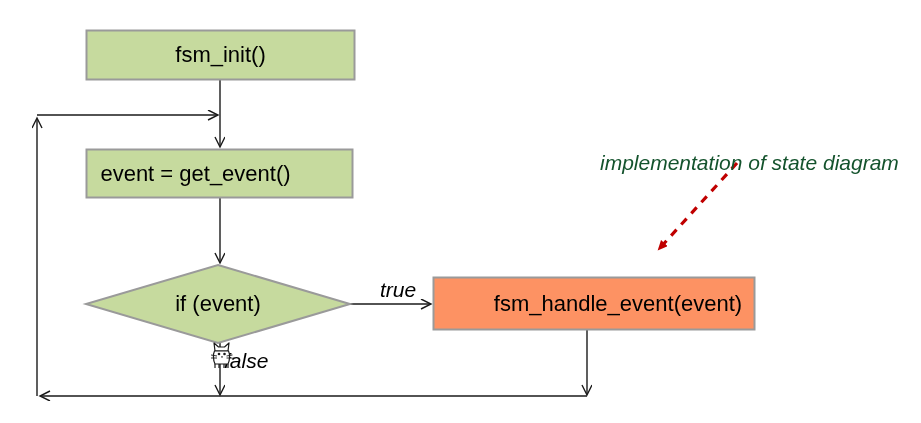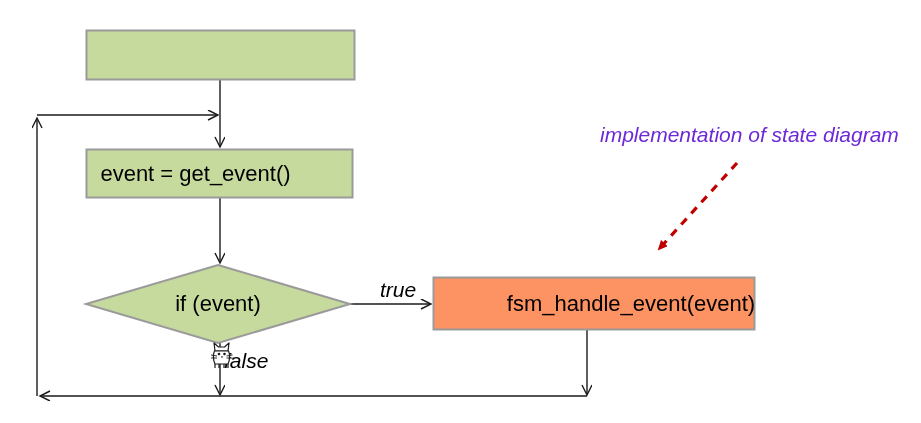--- a/index.html
+++ b/index.html
@@ -39,25 +39,26 @@
   .edge-label {
     position: absolute;
     color: #000000;
     font-size: 21px;
     font-style: italic;
     font-family: "Liberation Sans", sans-serif;
     white-space: nowrap;
   }
   .annotation {
     position: absolute;
-    color: #6d28d9;
+    color: #14532d;
     font-size: 21px;
     font-style: italic;
     font-family: "Liberation Sans", sans-serif;
     white-space: nowrap;
+    margin-top: 28px;
   }
   .cursor-cat {
     position: absolute;
     left: 210px;
     top: 341px;
     width: 26px;
     height: 30px;
   }
 </style>
 </head>
@@ -112,26 +113,27 @@
     </g>
   </svg>
 
   <svg class="layer" viewBox="0 0 921 423">
     <rect x="86.5" y="30.5" width="268" height="49" fill="#c6da9e" stroke="#9a9a9a" stroke-width="2"></rect>
     <rect x="86.5" y="149.5" width="266" height="48" fill="#c6da9e" stroke="#9a9a9a" stroke-width="2"></rect>
     <polygon points="218,265 350,304 218,343 86,304" fill="#c6da9e" stroke="#9a9a9a" stroke-width="2"></polygon>
     <rect x="433.5" y="277.5" width="321" height="52" fill="#fd9263" stroke="#9a9a9a" stroke-width="2"></rect>
   </svg>
 
+  <div class="node-label" style="left:86px; top:30px; width:269px; height:50px;">fsm_init()</div>
 
   <div class="node-label" style="left:86px; top:149px; width:219px; height:49px;">event = get_event()</div>
 
   <div class="node-label" style="left:86px; top:265px; width:264px; height:78px;">if (event)</div>
 
-  <div class="node-label" style="left:450px; top:277px; width:322px; height:53px;padding-left:20px;">fsm_handle_event(event)</div>
+  <div class="node-label" style="left:437px; top:277px; width:322px; height:53px;padding-left:20px;">fsm_handle_event(event)</div>
 
   <div class="edge-label" style="left:368px; top:278px;margin-left:12px;">true</div>
 
   <div class="edge-label" style="left:224px; top:349px;">false</div>
 
   <div class="annotation" style="left:600px; top:123px;">implementation of state diagram</div>
 
   <svg class="cursor-cat" viewBox="0 0 26 30">
     <g fill="#ffffff" stroke="#1a1a1a" stroke-width="1.2" stroke-linejoin="round">
       <path d="M5,10 L4,2 L8.5,6 L14.5,6 L19,2 L18,10 Z"></path>

